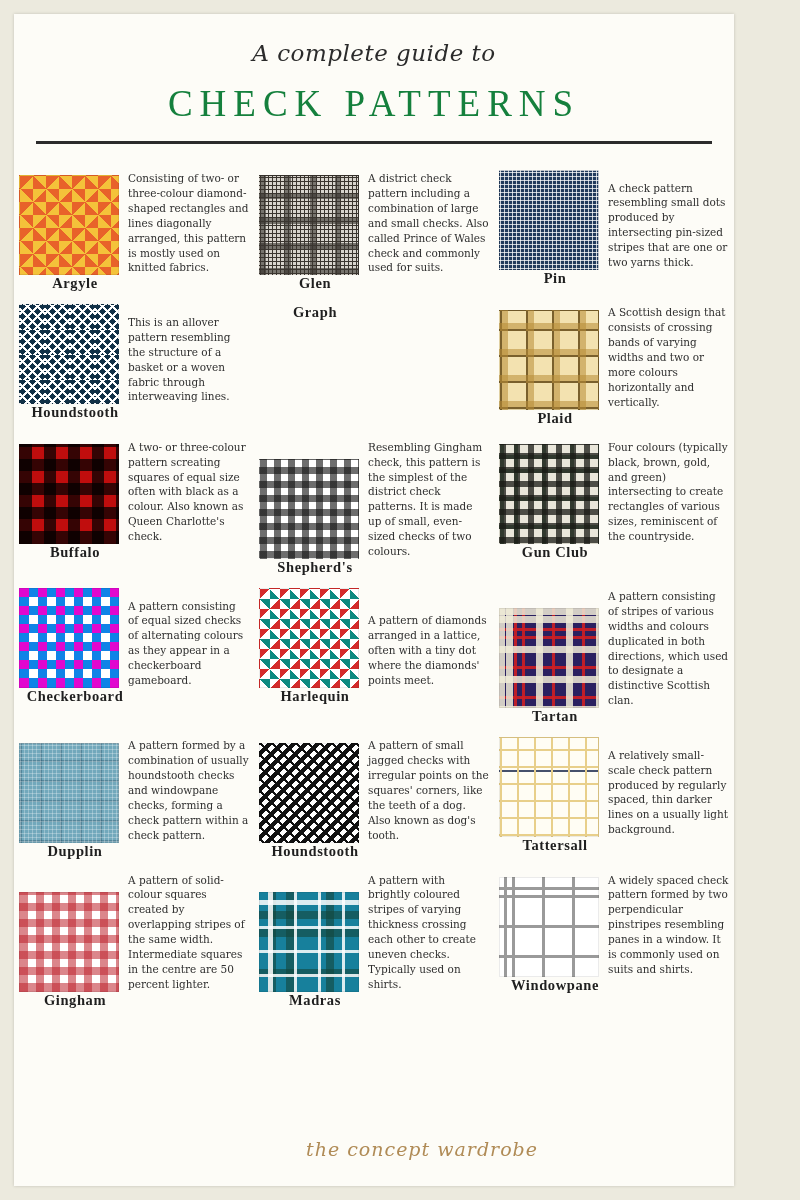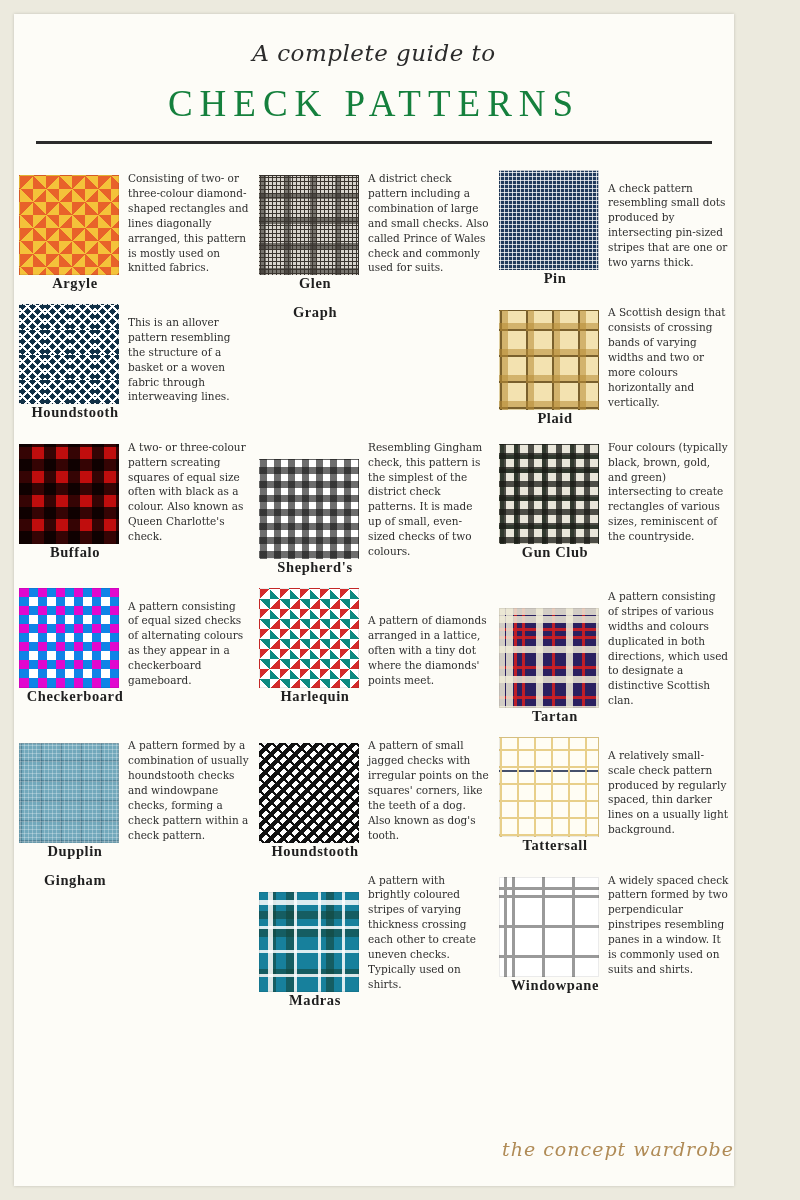--- a/index.html
+++ b/index.html
@@ -87,21 +87,22 @@
     color: #1f1f1f;
     text-align: center;
     width: 112px;
     letter-spacing: 0.6px;
   }
   .footer {
     position: absolute;
     bottom: 26px;
     left: 0;
     width: 100%;
-    text-align: right;
+    text-align: center;
+    padding-left: 48px;
   }
   .footer-text {
     font-family: "DejaVu Serif", serif;
     font-style: italic;
     font-size: 19px;
     color: #b08b56;
     letter-spacing: 1px;
   }
 
   
@@ -367,20 +368,24 @@
 
     <div class="cell">
       <div class="cell-top">
         <div class="swatch p-tattersall"></div>
         <div class="desc">A relatively small-scale check pattern produced by regularly spaced, thin darker lines on a usually light background.</div>
       </div>
       <div class="label">Tattersall</div>
     </div>
 
     <div class="cell">
+      <div class="cell-top">
+        <div class="swatch p-gingham"></div>
+        <div class="desc">A pattern of solid-colour squares created by overlapping stripes of the same width. Intermediate squares in the centre are 50 percent lighter.</div>
+      </div>
       <div class="label">Gingham</div>
     </div>
 
     <div class="cell">
       <div class="cell-top">
         <div class="swatch p-madras"></div>
         <div class="desc">A pattern with brightly coloured stripes of varying thickness crossing each other to create uneven checks. Typically used on shirts.</div>
       </div>
       <div class="label">Madras</div>
     </div>

